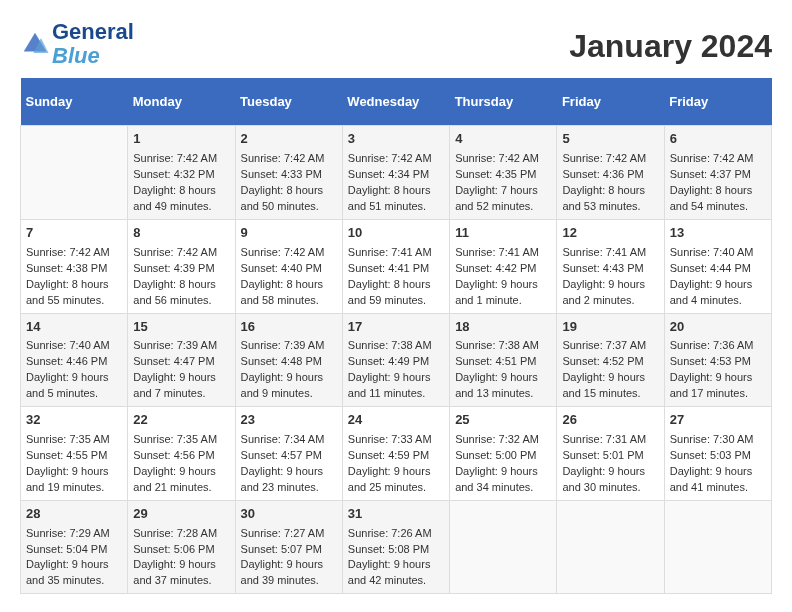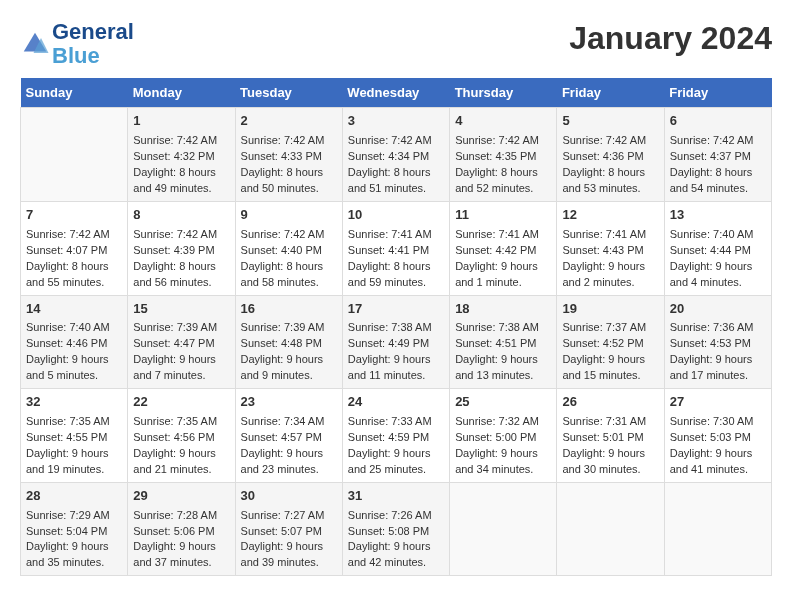--- a/index.html
+++ b/index.html
@@ -21,47 +21,49 @@
       align-items: center;
     }
     .logo-text {
       font-size: 22px;
       font-weight: bold;
       color: #1a4a8a;
       line-height: 1.1;
     }
     .logo-text span {
       color: #4a9fd4;
+      font-style: italic;
     }
     .logo-icon {
       width: 30px;
       height: 30px;
       margin-right: 2px;
     }
     .title-block {
       text-align: left;
+      margin-top: 8px;
     }
     .month-year {
       font-size: 32px;
       font-weight: bold;
       color: #333;
     }
     .location {
       font-size: 15px;
       color: #555;
     }
     table {
       width: 100%;
       border-collapse: collapse;
       font-size: 11px;
     }
     thead tr th {
       background-color: #3a6bbf;
       color: #fff;
-      padding: 7px 5px;
+      padding: 16px 5px;
       text-align: left;
       font-size: 13px;
       font-weight: bold;
     }
     tbody tr td {
       border: 1px solid #ddd;
       vertical-align: top;
       padding: 4px 5px;
       width: 107px;
       height: 80px;
@@ -133,40 +135,40 @@
         <td>
           <span class="day-num">3</span>
           <div>Sunrise: 7:42 AM</div>
           <div>Sunset: 4:34 PM</div>
           <div>Daylight: 8 hours and 51 minutes.</div>
         </td>
         <td>
           <span class="day-num">4</span>
           <div>Sunrise: 7:42 AM</div>
           <div>Sunset: 4:35 PM</div>
-          <div>Daylight: 8 hours and 52 minutes.</div>
+          <div>Daylight: 7 hours and 52 minutes.</div>
         </td>
         <td>
           <span class="day-num">5</span>
           <div>Sunrise: 7:42 AM</div>
           <div>Sunset: 4:36 PM</div>
           <div>Daylight: 8 hours and 53 minutes.</div>
         </td>
         <td>
           <span class="day-num">6</span>
           <div>Sunrise: 7:42 AM</div>
           <div>Sunset: 4:37 PM</div>
           <div>Daylight: 8 hours and 54 minutes.</div>
         </td>
       </tr>
       <tr>
         <td>
           <span class="day-num">7</span>
           <div>Sunrise: 7:42 AM</div>
-          <div>Sunset: 4:07 PM</div>
+          <div>Sunset: 4:38 PM</div>
           <div>Daylight: 8 hours and 55 minutes.</div>
         </td>
         <td>
           <span class="day-num">8</span>
           <div>Sunrise: 7:42 AM</div>
           <div>Sunset: 4:39 PM</div>
           <div>Daylight: 8 hours and 56 minutes.</div>
         </td>
         <td>
           <span class="day-num">9</span>

